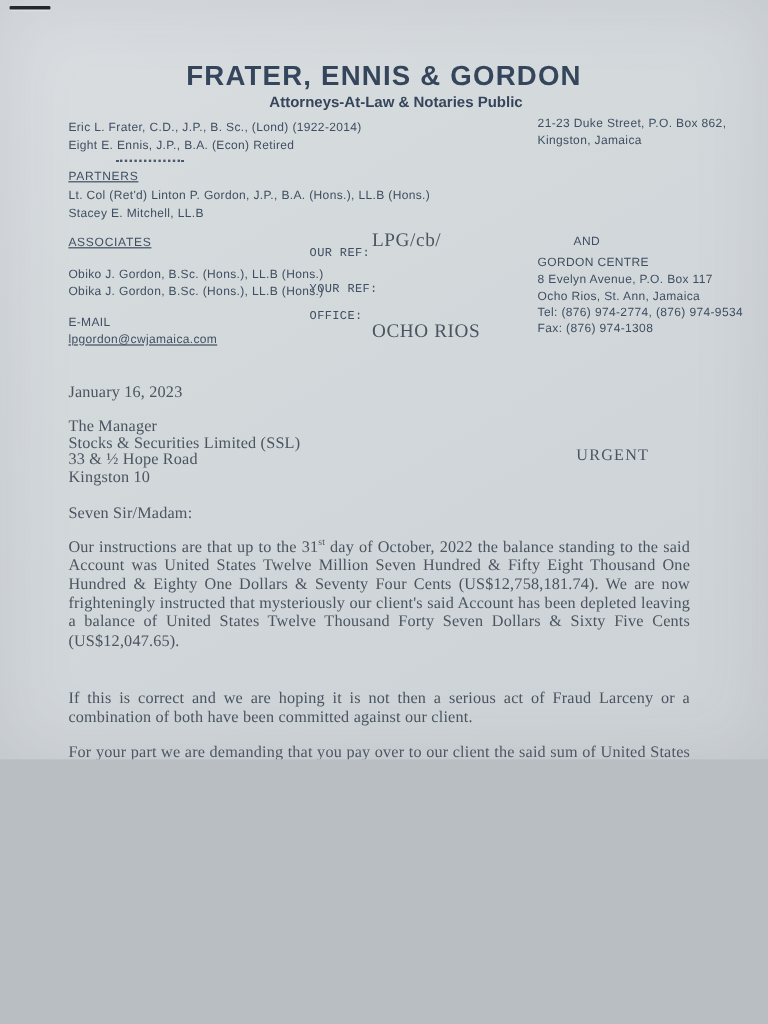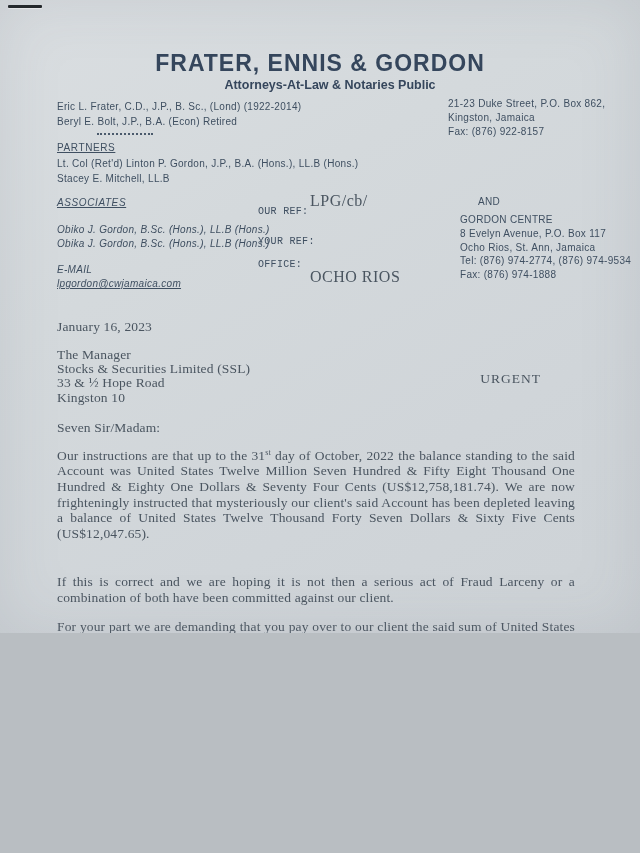--- a/index.html
+++ b/index.html
@@ -21,33 +21,33 @@
   
   .firm-name{top:50px;left:0;width:100%;text-align:center;font-size:23px;font-weight:bold;letter-spacing:1px;color:#35465c;}
   .tagline{top:78px;left:0;width:100%;text-align:center;font-size:12.5px;font-weight:bold;color:#35465c;margin-left:10px;}
   .small{font-size:10px;letter-spacing:0.3px;}
   .principals-block{left:57px;top:99px;line-height:15px;}
   .dotted-sep{width:56px;border-bottom:2px dotted #4a5a6c;margin:3px 0 5px 40px;height:1px;}
   .heading-underline{text-decoration:underline;letter-spacing:0.6px;}
   .partners-heading{margin:3px 0 1px 0;}
   .kingston-block{left:448px;top:97px;line-height:14px;}
   .tel-indent{padding-left:19px;}
-  .associates-block{left:57px;top:196px;line-height:14px;font-style:italic;}
+  .associates-block{left:57px;top:196px;line-height:14px;}
   .assoc-names{margin-top:13px;}
   .email-heading{margin-top:12px;}
   .u{text-decoration:underline;}
   .ref-label{font-size:10px;letter-spacing:0.3px;font-family:Liberation Mono, monospace;}
   .ref-value{font-size:16px;letter-spacing:0.5px;}
   .our-ref-label{left:258px;top:206px;}
   .our-ref-value{left:310px;top:192px;}
   .your-ref-label{left:258px;top:236px;}
   .office-label{left:258px;top:259px;}
   .office-value{left:310px;top:268px;}
   .and-label{left:478px;top:196px;}
-  .gordon-block{left:448px;top:213px;line-height:13.8px;margin-left:12px;}
+  .gordon-block{left:448px;top:213px;line-height:13.8px;}
   
   .letter{left:57px;top:319px;width:518px;font-size:13.5px;letter-spacing:0.15px;}
   .date-line{line-height:15px;}
   .recipient-block{margin-top:14px;line-height:14.2px;}
   .urgent{position:absolute;right:34px;top:52px;letter-spacing:1px;}
   .salutation{margin-top:15px;line-height:15px;}
   .paragraphs p{margin:13px 0 0 0;text-align:justify;line-height:15.6px;}
   .paragraphs p.gap-large{margin-top:33px;}
   .paragraphs{margin-top:9px;}
   sup{font-size:60%;vertical-align:super;line-height:0;}
@@ -59,34 +59,33 @@
 
   <div class="abs scan-line"></div>
   <div class="abs scan-speck"></div>
 
   <div class="abs firm-name sans">FRATER, ENNIS &amp; GORDON</div>
   <div class="abs tagline sans">Attorneys-At-Law &amp; Notaries Public</div>
 
   <div class="abs principals-block sans small">
     <div>
         <div>Eric L. Frater, C.D., J.P., B. Sc., (Lond) (1922-2014)</div>
-        <div>Beryl E. Bolt, J.P., B.A. (Econ) Retired</div>
+        <div>Eight E. Ennis, J.P., B.A. (Econ) Retired</div>
       </div>
     <div class="dotted-sep"></div>
     <div class="heading-underline partners-heading">PARTNERS</div>
     <div>
         <div>Lt. Col (Ret'd) Linton P. Gordon, J.P., B.A. (Hons.), LL.B (Hons.)</div>
         <div>Stacey E. Mitchell, LL.B</div>
       </div>
   </div>
 
   <div class="abs kingston-block sans small">
     <div>21-23 Duke Street, P.O. Box 862,</div>
     <div>Kingston, Jamaica</div>
-    <div>Fax: (876) 922-8157</div>
   </div>
 
   <div class="abs associates-block sans small">
     <div class="heading-underline">ASSOCIATES</div>
     <div class="assoc-names">
         <div>Obiko J. Gordon, B.Sc. (Hons.), LL.B (Hons.)</div>
         <div>Obika J. Gordon, B.Sc. (Hons.), LL.B (Hons.)</div>
       </div>
     <div class="email-heading">E-MAIL</div>
     <div class="u">lpgordon@cwjamaica.com</div>
@@ -97,21 +96,21 @@
   <div class="abs your-ref-label sans ref-label">YOUR REF:</div>
   <div class="abs office-label sans ref-label">OFFICE:</div>
   <div class="abs office-value serif ref-value">OCHO RIOS</div>
 
   <div class="abs and-label sans small">AND</div>
   <div class="abs gordon-block sans small">
     <div>GORDON CENTRE</div>
     <div>8 Evelyn Avenue, P.O. Box 117</div>
     <div>Ocho Rios, St. Ann, Jamaica</div>
     <div>Tel: (876) 974-2774, (876) 974-9534</div>
-    <div>Fax: (876) 974-1888</div>
+    <div>Fax: (876) 974-1308</div>
   </div>
 
   <div class="abs letter serif">
     <div class="urgent">URGENT</div>
     <div class="date-line">January 16, 2023</div>
     <div class="recipient-block">
         <div>The Manager</div>
         <div>Stocks &amp; Securities Limited (SSL)</div>
         <div>33 &amp; ½ Hope Road</div>
         <div>Kingston 10</div>

